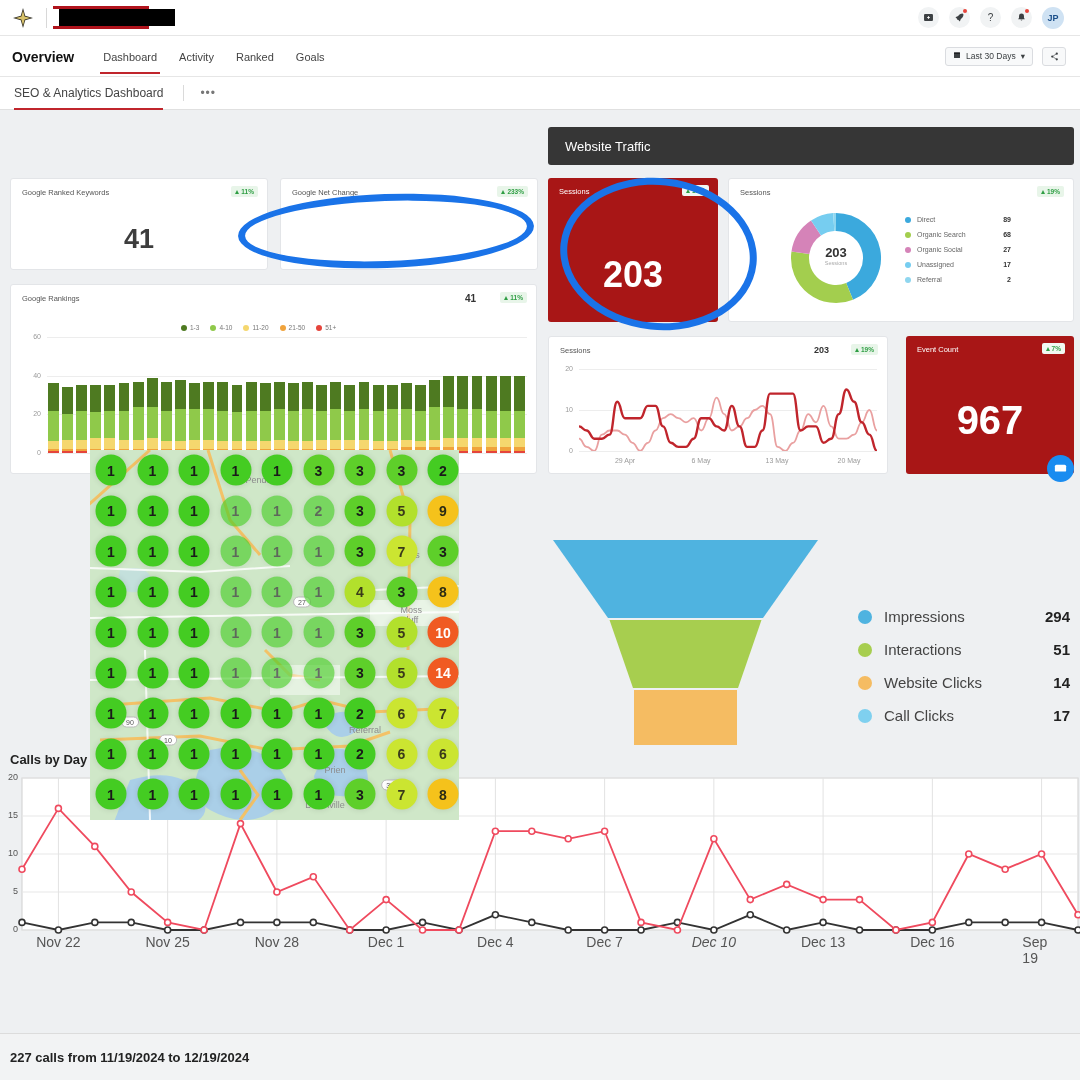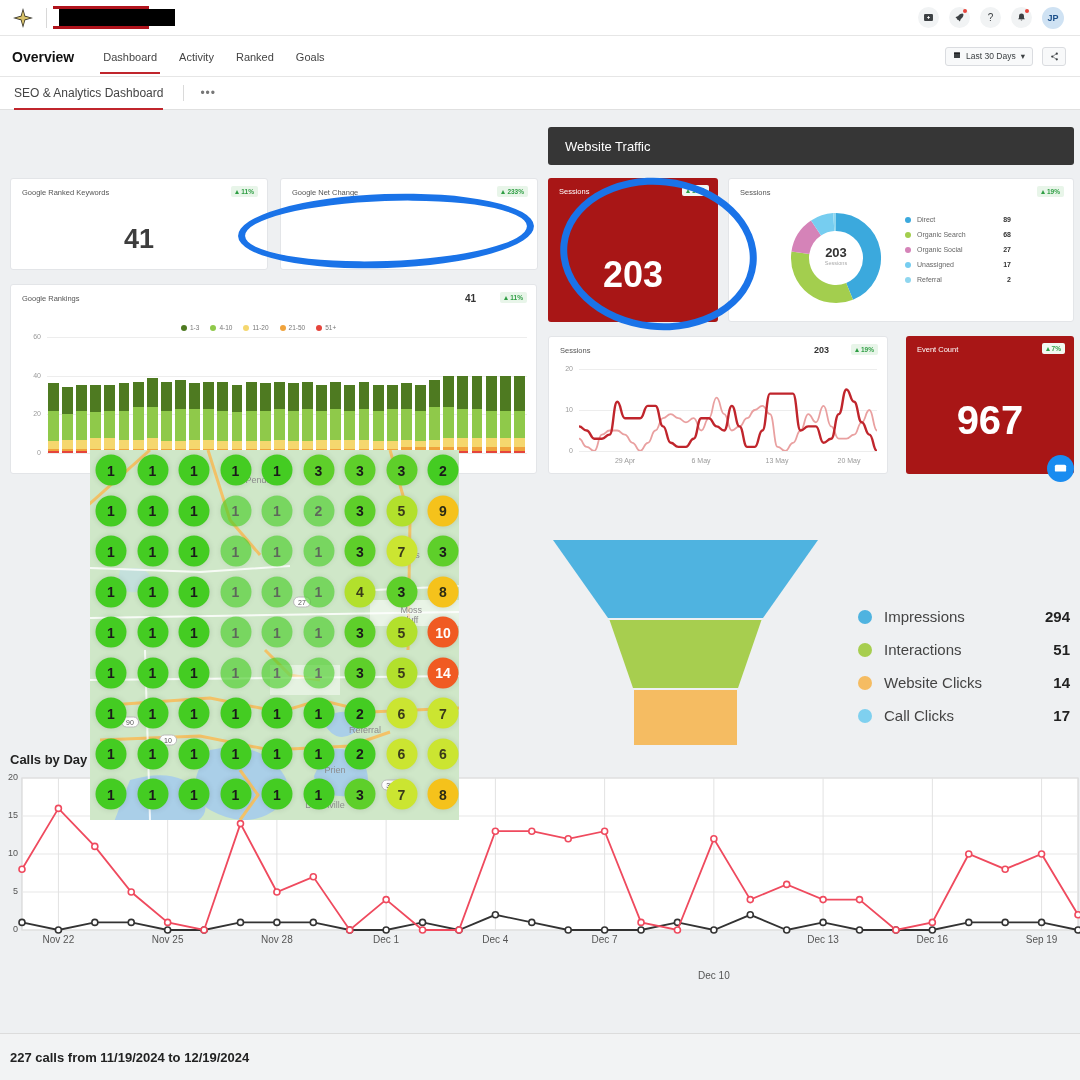--- a/index.html
+++ b/index.html
@@ -148,21 +148,21 @@
   
   .gbp-title { position: absolute; font-size: 25px; color: #222; }
   .gbp-legend { position: absolute; }
   .gbp-legend .row { display: flex; align-items: center; height: 33px; font-size: 15px; color: #444; }
   .gbp-legend .sw { width: 14px; height: 14px; border-radius: 50%; margin-right: 12px; }
   .gbp-legend .nm { width: 152px; }
   .gbp-legend .vl { font-weight: bold; color: #222; width: 34px; text-align: right; }
 
   
   .calls-title { position: absolute; left: 10px; top: 752px; font-size: 13px; font-weight: bold; color: #222; }
-  .ctick { position: absolute; font-size: 10px; color: #555; transform: translateX(-50%); }
+  .ctick { position: absolute; font-size: 14px; color: #555; transform: translateX(-50%); }
   .cylbl { position: absolute; font-size: 9px; color: #555; text-align: right; width: 16px; }
 
   
   .footer {
     position: absolute; left: 0; top: 1033px; width: 1080px; height: 47px;
     background: #f2f3f4; border-top: 1px solid #dcdcdc;
     display: flex; align-items: center; padding-left: 10px;
     font-size: 13px; font-weight: bold; color: #222;
   }
   .chatbtn {
@@ -757,21 +757,21 @@
       <div class="cylbl" style="left:2px;top:886px;">5</div>
       <div class="cylbl" style="left:2px;top:848px;">10</div>
       <div class="cylbl" style="left:2px;top:810px;">15</div>
       <div class="cylbl" style="left:2px;top:772px;">20</div>
       <div class="ctick" style="left:58.41379310344828px;top:934px;">Nov 22</div>
       <div class="ctick" style="left:167.6551724137931px;top:934px;">Nov 25</div>
       <div class="ctick" style="left:276.8965517241379px;top:934px;">Nov 28</div>
       <div class="ctick" style="left:386.1379310344828px;top:934px;">Dec 1</div>
       <div class="ctick" style="left:495.3793103448276px;top:934px;">Dec 4</div>
       <div class="ctick" style="left:604.6206896551724px;top:934px;">Dec 7</div>
-      <div class="ctick" style="left:713.8620689655173px;top:970px;">Dec 10</div>
+      <div class="ctick" style="left:713.8620689655173px;top:934px;font-style:italic;">Dec 10</div>
       <div class="ctick" style="left:823.1034482758621px;top:934px;">Dec 13</div>
       <div class="ctick" style="left:932.344827586207px;top:934px;">Dec 16</div>
       <div class="ctick" style="left:1041.5862068965516px;top:934px;">Sep 19</div>
     </div>
 
   <div class="mapbox">
     <svg class="maptile" width="369" height="370">
       <rect width="369" height="370" fill="#cfe7c8"></rect>
       <path d="M255 0 L290 370" stroke="#bcd9e8" stroke-width="0" fill="none"></path>
 

